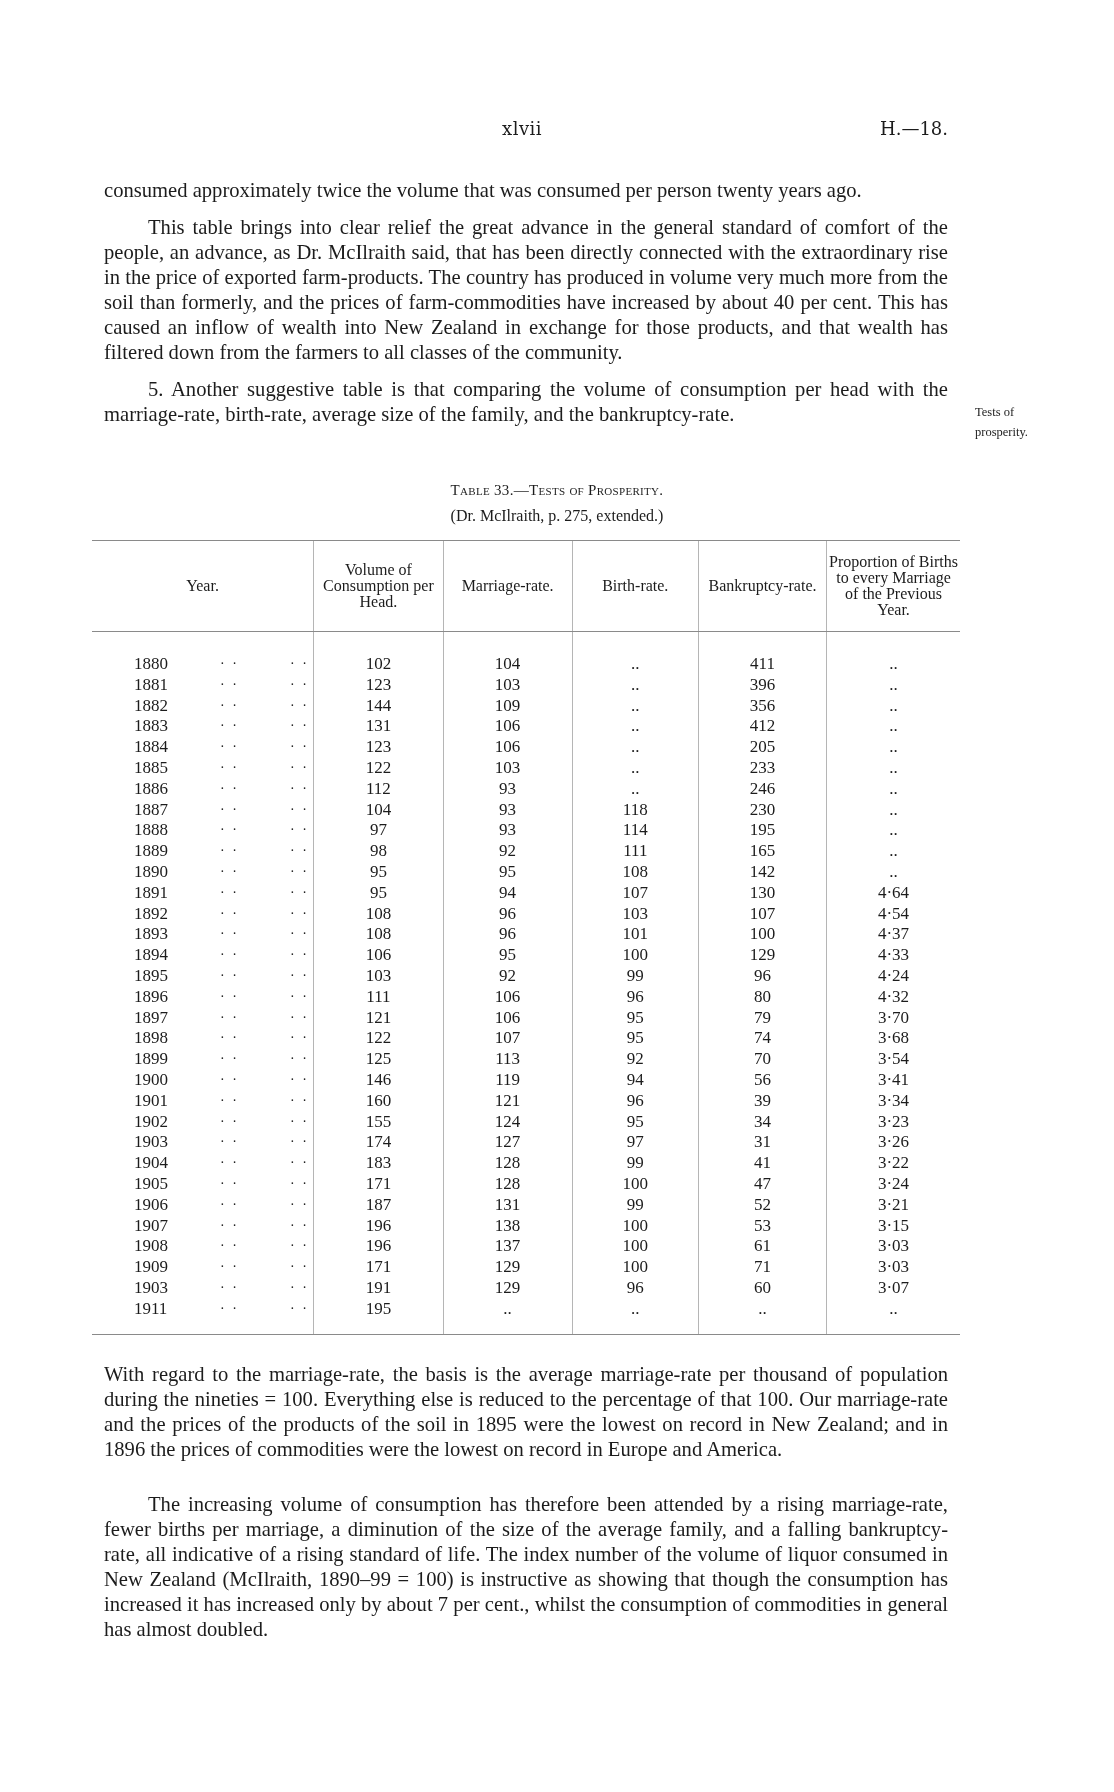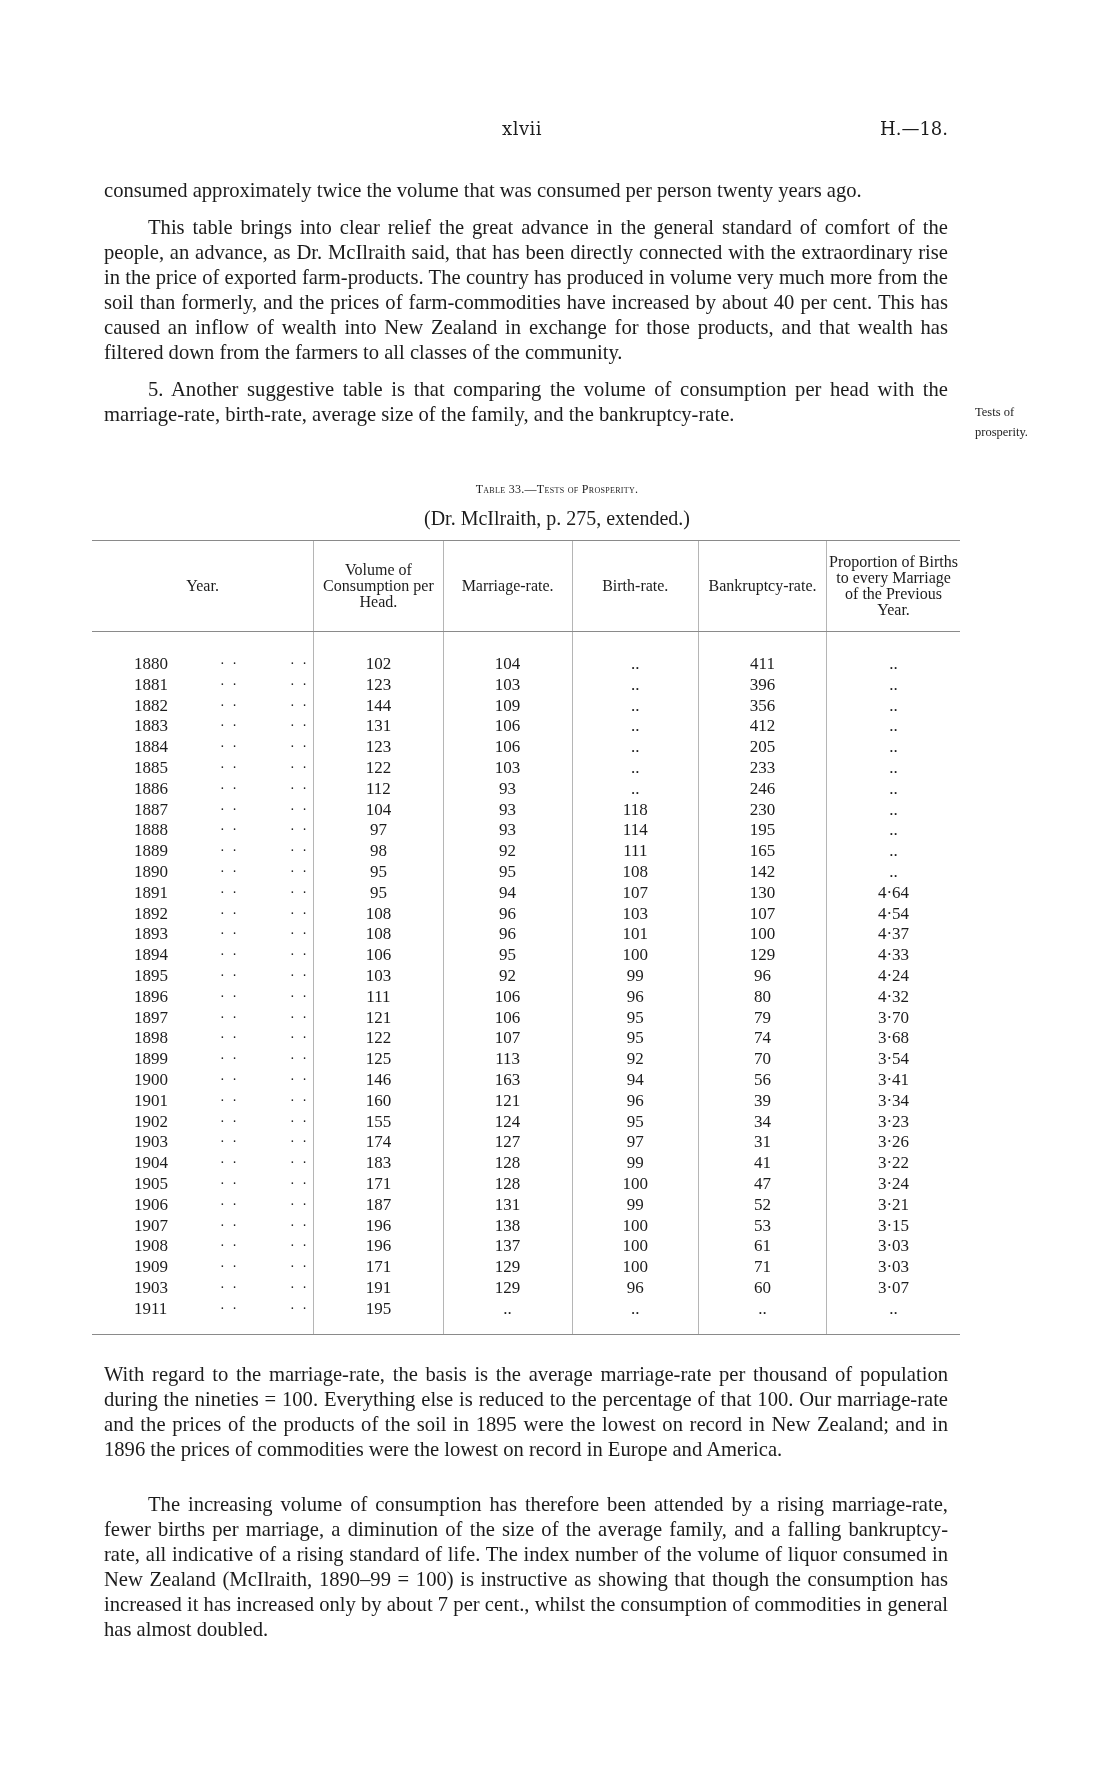--- a/index.html
+++ b/index.html
@@ -17,26 +17,26 @@
   }
   .text-block p { margin: 12px; }
   .indent { text-indent: 44px; }
   #block-top { top: 166px; }
   .margin-note {
     position: absolute; left: 975px; top: 402px; width: 80px;
     font-family: "Liberation Serif", serif; font-size: 12.5px; line-height: 20px;
   }
   .table-title {
     position: absolute; top: 482px; left: 0; width: 1114px; text-align: center;
-    font-family: "Liberation Serif", serif; font-size: 12px; letter-spacing: 0.3px;
+    font-family: "Liberation Serif", serif; font-size: 15px; letter-spacing: 0.3px;
     font-variant: small-caps;
   }
   .table-subtitle {
     position: absolute; top: 507px; left: 0; width: 1114px; text-align: center;
-    font-family: "Liberation Serif", serif; font-size: 20px;
+    font-family: "Liberation Serif", serif; font-size: 16px;
   }
   .data-table {
     position: absolute; top: 540px; left: 92px; width: 868px;
     border-collapse: collapse;
     font-family: "Liberation Serif", serif;
   }
   .data-table th {
     font-weight: normal; font-size: 16px; line-height: 16px;
     height: 82px; vertical-align: middle; text-align: center;
     border-top: 1px solid #8a8a8a; border-bottom: 1px solid #8a8a8a;
@@ -258,21 +258,21 @@
         <td class="year-cell"><span class="year-label">1899</span><span class="leader-1">· ·</span><span class="leader-2">· ·</span></td>
         <td>125</td>
         <td>113</td>
         <td>92</td>
         <td>70</td>
         <td>3·54</td>
       </tr>
       <tr>
         <td class="year-cell"><span class="year-label">1900</span><span class="leader-1">· ·</span><span class="leader-2">· ·</span></td>
         <td>146</td>
-        <td>163</td>
+        <td>119</td>
         <td>94</td>
         <td>56</td>
         <td>3·41</td>
       </tr>
       <tr>
         <td class="year-cell"><span class="year-label">1901</span><span class="leader-1">· ·</span><span class="leader-2">· ·</span></td>
         <td>160</td>
         <td>121</td>
         <td>96</td>
         <td>39</td>

